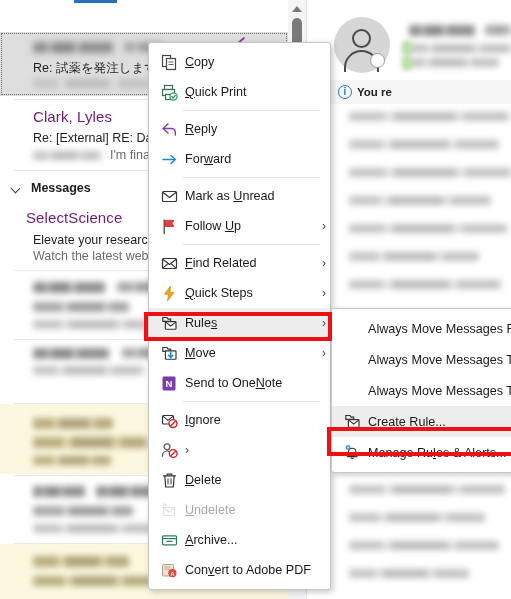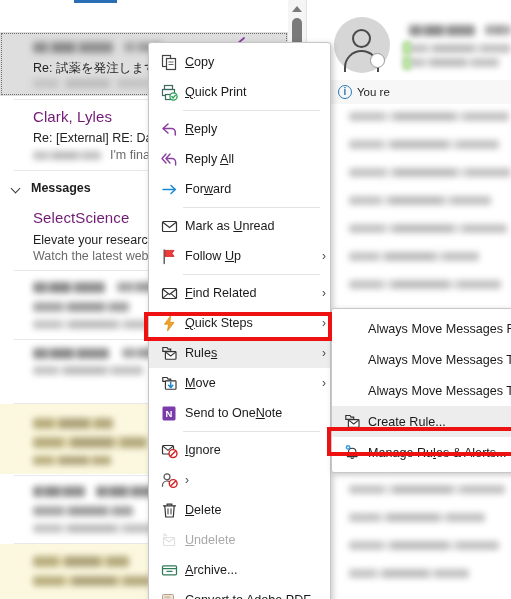--- a/index.html
+++ b/index.html
@@ -54,21 +54,21 @@
   #sb-thumb{position:absolute;left:4px;top:18px;width:10px;height:28px;background:#7a7a7a;border-radius:5px;}
 
   
   #reading-pane{position:absolute;left:307px;top:0;width:204px;height:599px;background:#ffffff;overflow:hidden;}
   #avatar{position:absolute;left:27px;top:17px;width:56px;height:56px;border-radius:50%;background:#d6d6d6;}
   #avatar .head{position:absolute;left:18px;top:12px;width:19px;height:19px;border-radius:50%;border:2.4px solid #4a4a4a;box-sizing:border-box;}
   #avatar .body{position:absolute;left:10px;top:33px;width:35px;height:22px;border:2.4px solid #4a4a4a;border-bottom:none;border-radius:18px 18px 0 0;box-sizing:border-box;}
   #presence{position:absolute;left:63px;top:53px;width:15px;height:15px;border-radius:50%;background:#fff;border:1.6px solid #9a9a9a;box-sizing:border-box;}
   #infobar{position:absolute;left:24px;top:80px;width:180px;height:24px;background:#f7f7f7;display:flex;align-items:center;gap:5px;padding-left:7px;box-sizing:border-box;}
   .info-i{flex:none;width:14px;height:14px;border-radius:50%;border:1.4px solid #2a7ab8;color:#2a7ab8;font-size:10px;font-weight:bold;display:flex;align-items:center;justify-content:center;line-height:1;box-sizing:border-box;}
-  #infobar .itext{font-size:11.5px;color:#1f1f1f;white-space:nowrap;overflow:hidden;}
+  #infobar .itext{font-size:11.5px;color:#1f1f1f;white-space:nowrap;overflow:hidden;font-weight:bold;}
 
   
   #reply-arrow{position:absolute;left:235px;top:36px;width:24px;height:16px;}
 
   
   #context-menu{
     position:absolute;left:148px;top:42px;width:183px;
     background:#ffffff;border:1px solid #c7c7c7;
     box-shadow:2px 2px 6px rgba(0,0,0,.22);
     border-radius:3px;padding:4px 0 4px 0;box-sizing:border-box;
@@ -128,21 +128,21 @@
     </div>
 
     <div class="row-sep" style="top:170px;"></div>
 
     <div class="group-header" style="top:175px;">
       <span class="chev"></span>
       <span>Messages</span>
     </div>
 
     <div class="mail-row" style="top:203px;height:66px;">
-      <div class="sender" style="left:33px;top:6px;">SelectScience</div>
+      <div class="sender" style="left:26px;top:6px;">SelectScience</div>
       <div class="subject" style="left:33px;top:30px;">Elevate your research i</div>
       <div class="preview" style="left:33px;top:46px;">Watch the latest webin</div>
     </div>
 
     <div class="row-sep" style="top:270px;"></div>
 
     <div class="mail-row" style="top:272px;height:66px;">
       <div class="blur dark" style="left:33px;top:10px;width:72px;height:11px;"></div>
       <div class="blur mid" style="left:117px;top:10px;width:52px;height:10px;"></div>
       <div class="blur mid" style="left:33px;top:30px;width:96px;height:10px;"></div>
@@ -252,31 +252,20 @@
             <path d="M7 3 L2 7.5 L7 12" fill="none" stroke="#8a3fa0" stroke-width="1.5" stroke-linecap="round" stroke-linejoin="round"></path>
             <path d="M2.4 7.5 H10.5 a3.8 3.8 0 0 1 3.8 3.8 V14" fill="none" stroke="#8a3fa0" stroke-width="1.5" stroke-linecap="round"></path>
           </svg>
         </span>
         <span class="lbl"><u>R</u>eply</span>
         <span class="arw"></span>
       </div>
       <div class="mi">
         <span class="ic">
           <svg width="17" height="17" viewBox="0 0 17 17">
-            <path d="M5 3 L1 7.5 L5 12" fill="none" stroke="#8a3fa0" stroke-width="1.4" stroke-linecap="round" stroke-linejoin="round"></path>
-            <path d="M9 3 L5 7.5 L9 12" fill="none" stroke="#8a3fa0" stroke-width="1.4" stroke-linecap="round" stroke-linejoin="round"></path>
-            <path d="M5.4 7.5 H11 a3.6 3.6 0 0 1 3.6 3.6 V14" fill="none" stroke="#8a3fa0" stroke-width="1.4" stroke-linecap="round"></path>
-          </svg>
-        </span>
-        <span class="lbl">Reply <u>A</u>ll</span>
-        <span class="arw"></span>
-      </div>
-      <div class="mi">
-        <span class="ic">
-          <svg width="17" height="17" viewBox="0 0 17 17">
             <path d="M2 8.5 H14" fill="none" stroke="#1b87d1" stroke-width="1.5" stroke-linecap="round"></path>
             <path d="M10 4.5 L14.3 8.5 L10 12.5" fill="none" stroke="#1b87d1" stroke-width="1.5" stroke-linecap="round" stroke-linejoin="round"></path>
           </svg>
         </span>
         <span class="lbl">For<u>w</u>ard</span>
         <span class="arw"></span>
       </div>
       <div class="msep"></div>
       <div class="mi">
         <span class="ic">

